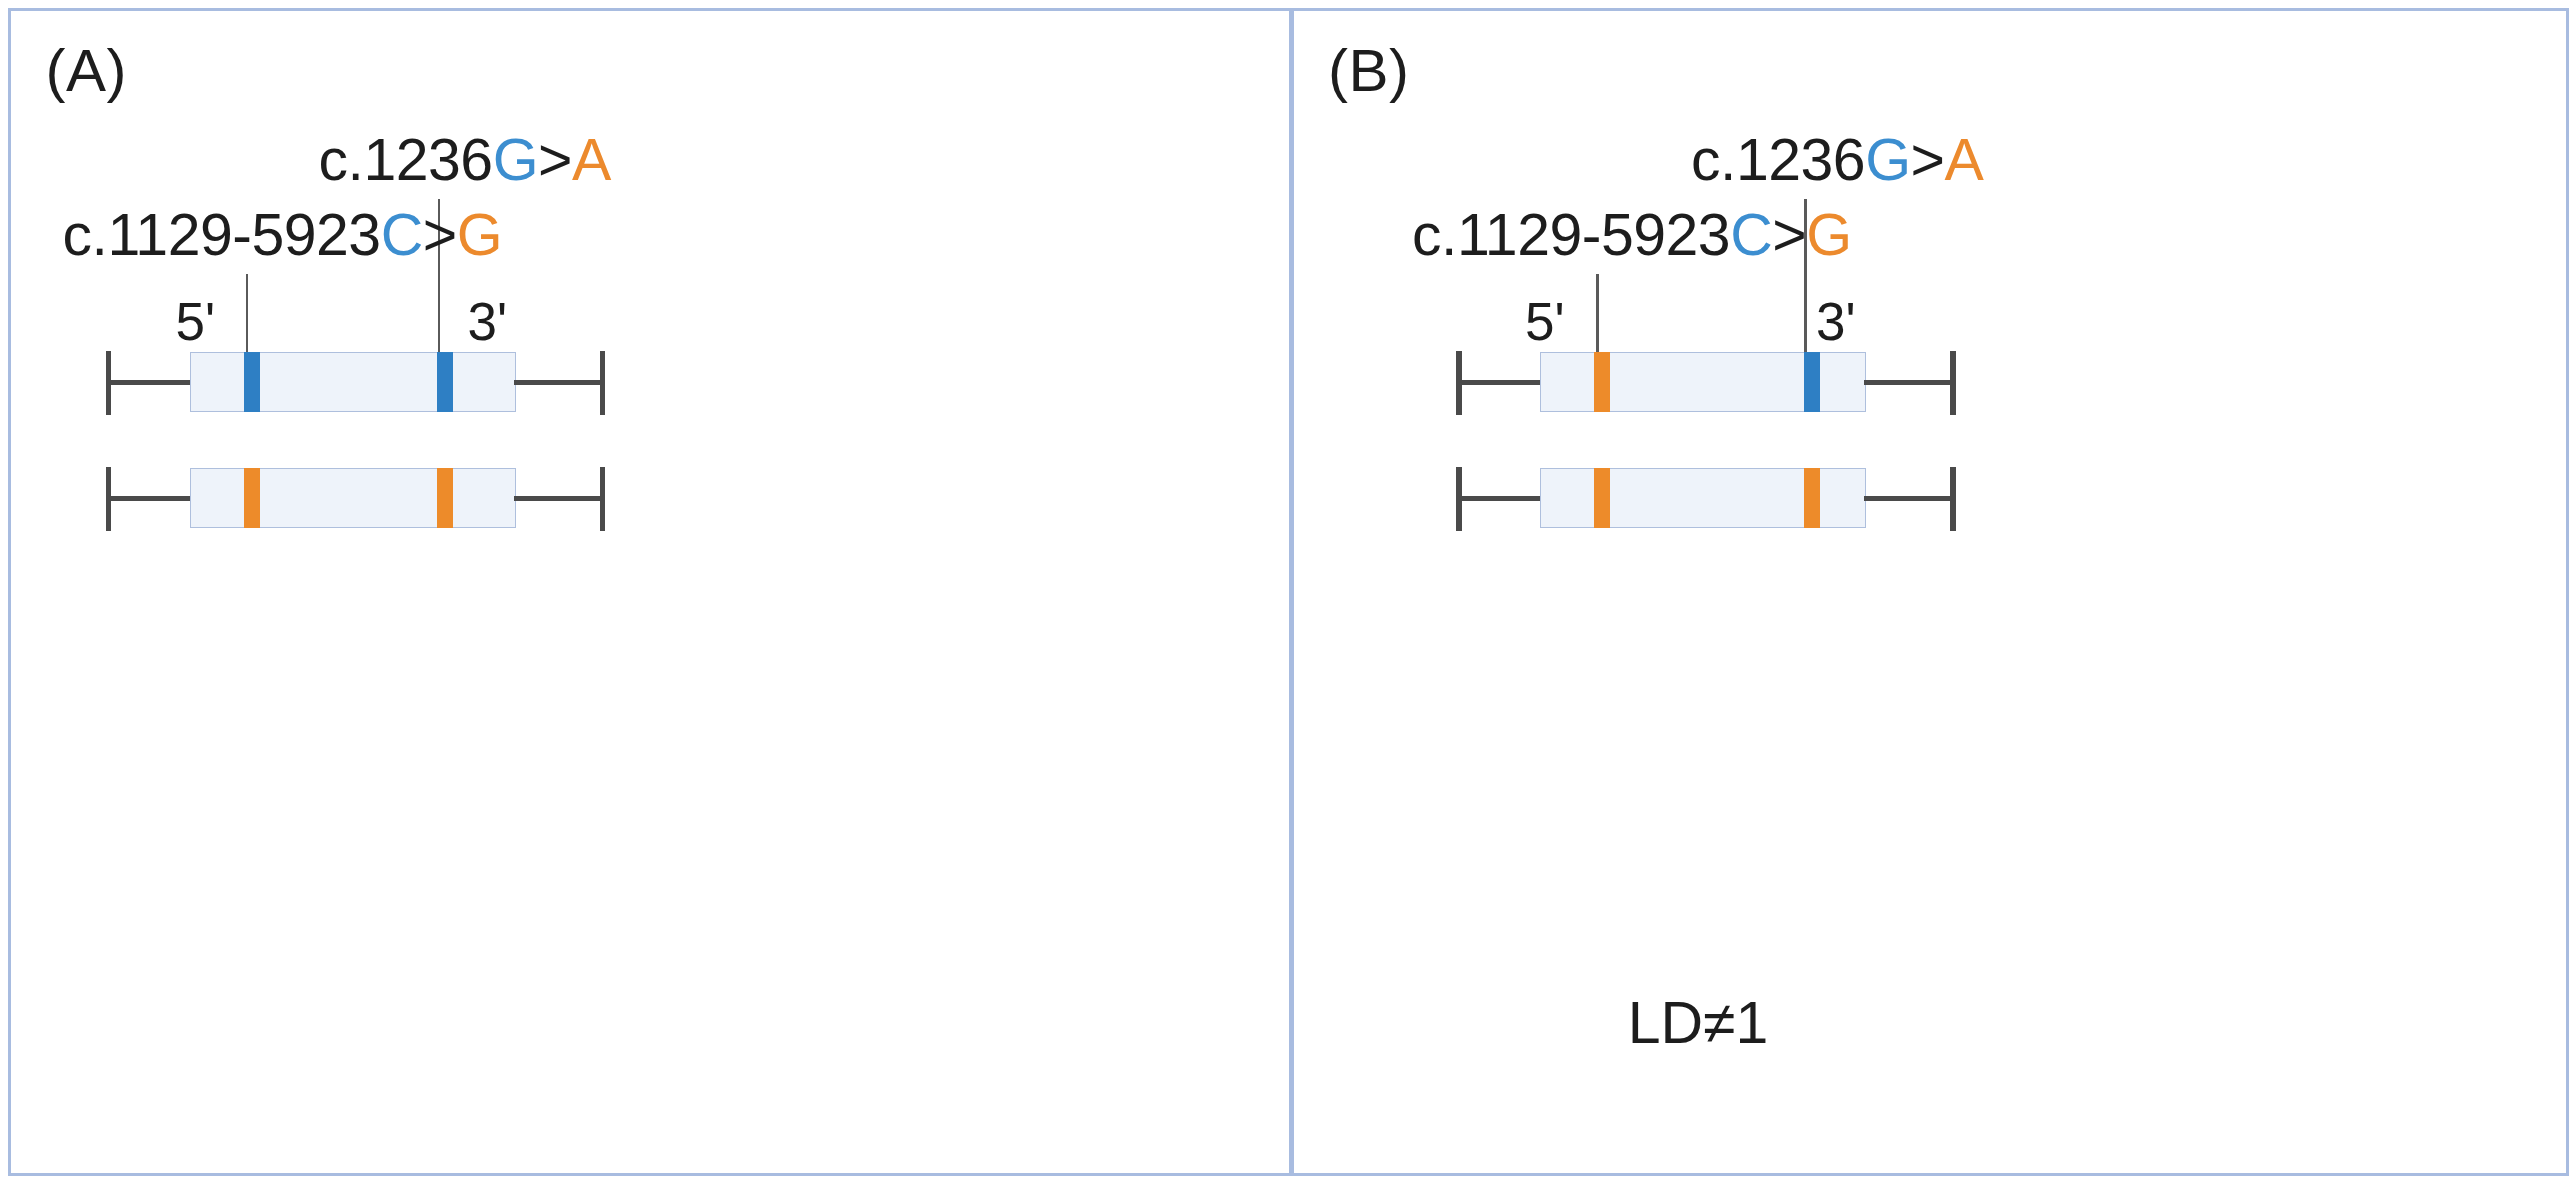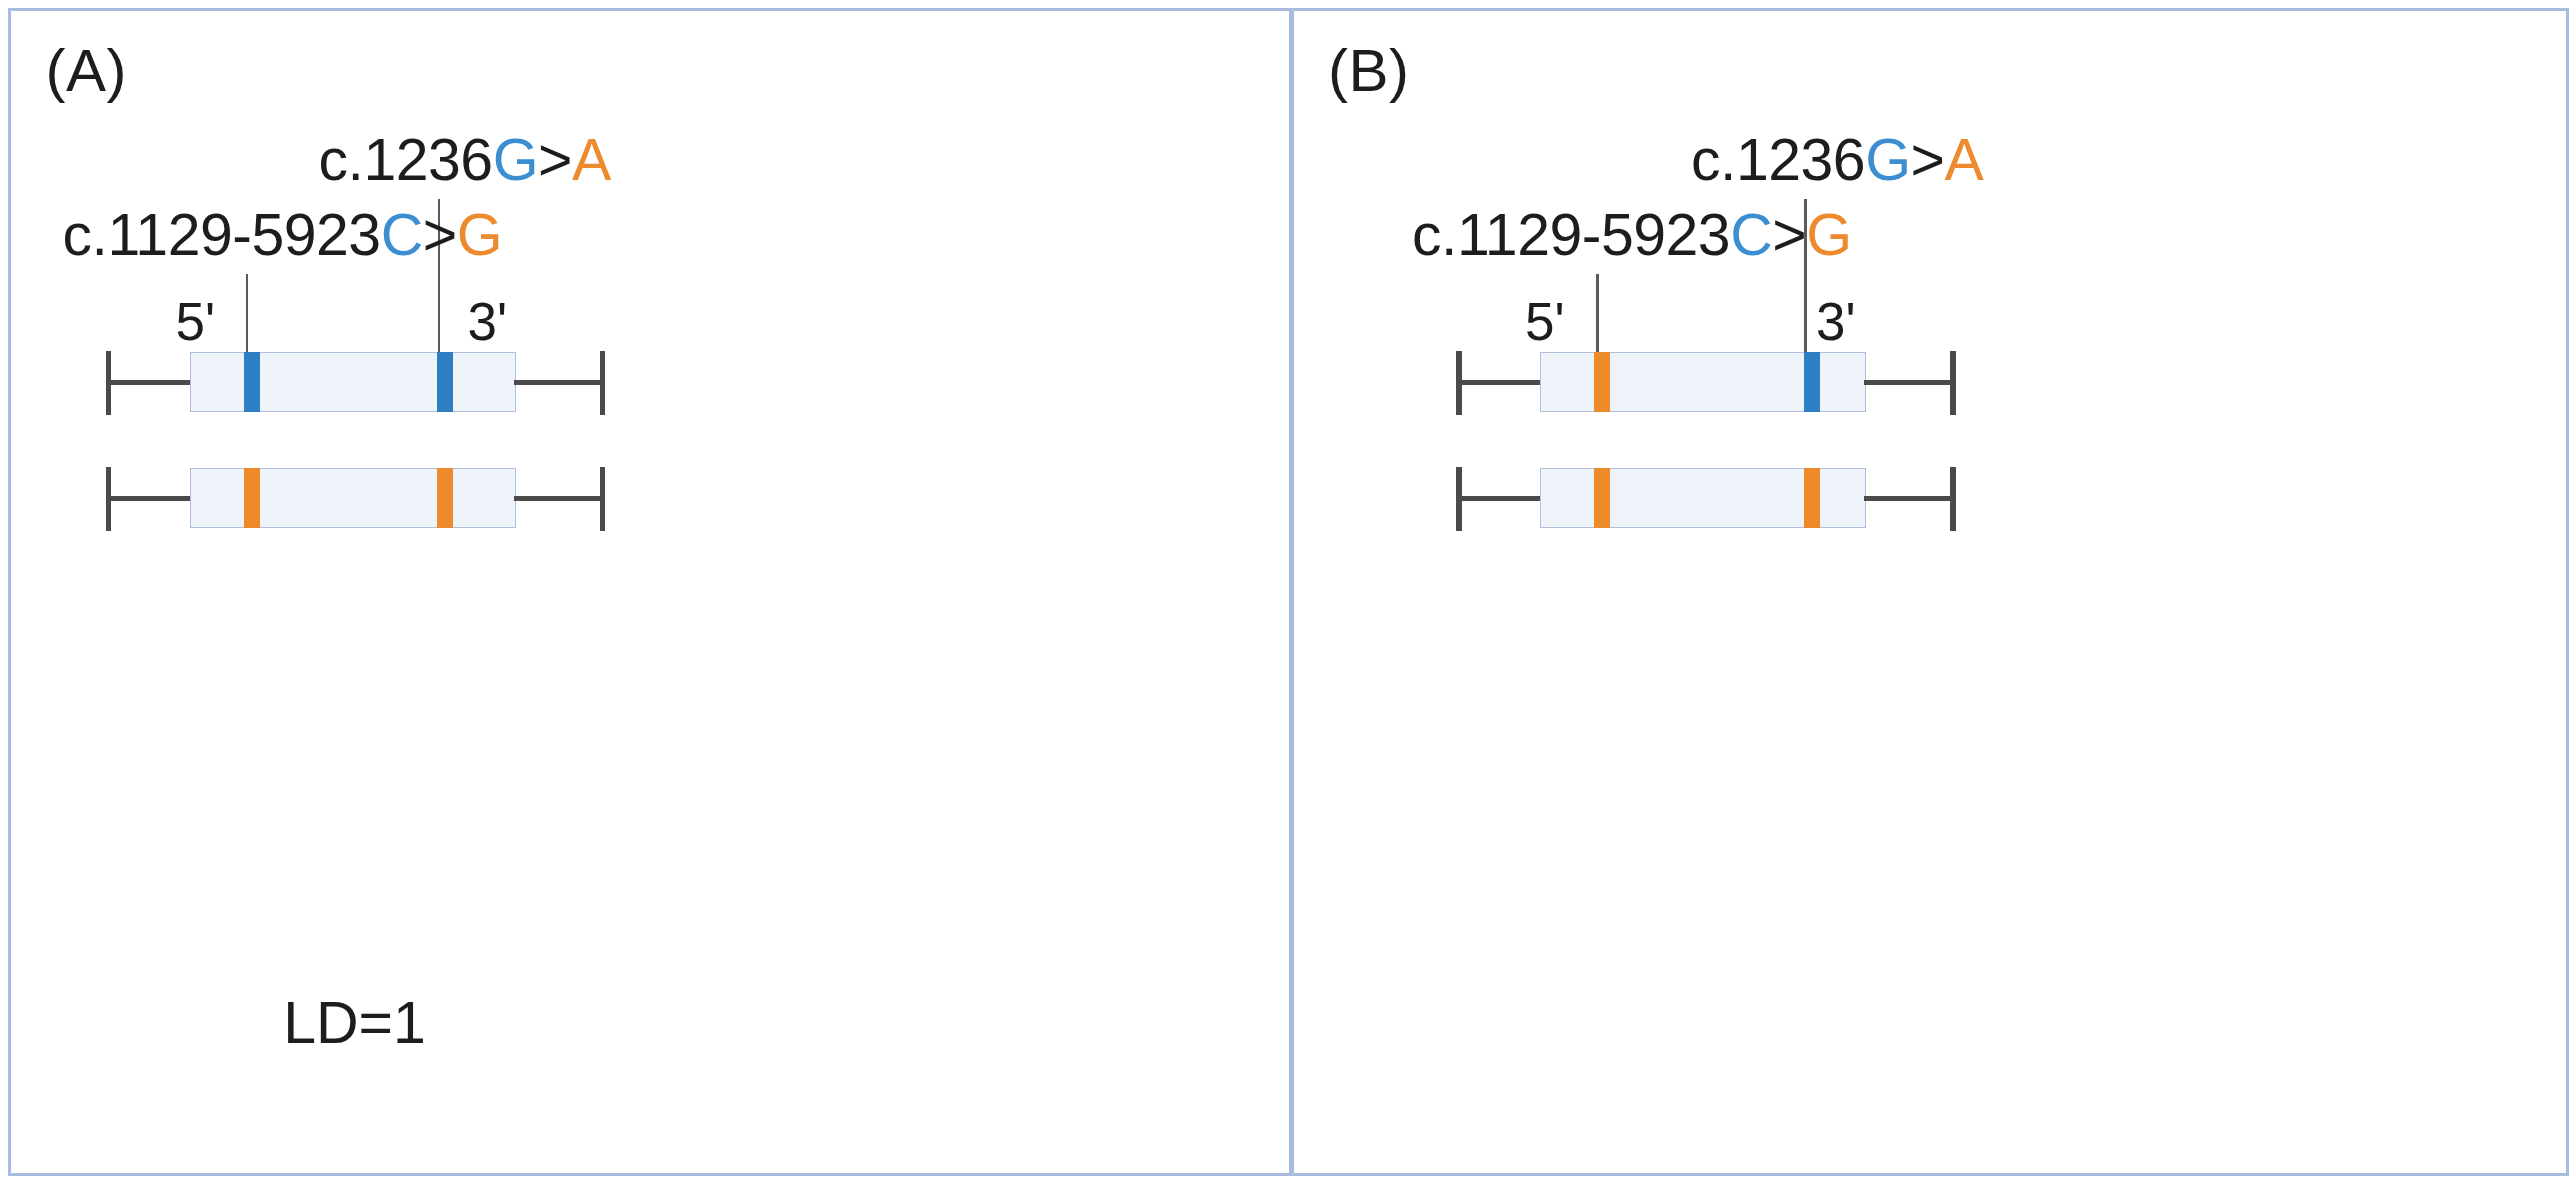--- a/index.html
+++ b/index.html
@@ -156,21 +156,20 @@
     <div class="construct" style="left:0px;top:460px;">
       <div class="cap" style="left:98px;"></div>
       <div class="flank" style="left:102px;width:85px;"></div>
       <div class="gene-box" style="left:182px;width:326px;"></div>
       <div class="marker orange" style="left:236px;"></div>
       <div class="marker orange" style="left:429px;"></div>
       <div class="flank" style="left:506px;width:90px;"></div>
       <div class="cap" style="left:592px;"></div>
     </div>
 
-    <div class="ld-label" style="left:0px;top:981px;width:694px;">LD=1</div>
   </div>
 
   <div class="panel" id="panel-b">
 
     <span class="panel-letter" style="left:34px;top:28px;">(B)</span>
 
     <div class="mut-label" style="left:397px;top:118px;">
       <span>c.1236</span><span class="ref">G</span><span class="gt">&gt;</span><span class="alt">A</span>
     </div>
     <div class="leader" style="left:510px;top:191px;height:156px;"></div>
@@ -196,16 +195,17 @@
     <div class="construct" style="left:0px;top:460px;">
       <div class="cap" style="left:162px;"></div>
       <div class="flank" style="left:166px;width:85px;"></div>
       <div class="gene-box" style="left:246px;width:326px;"></div>
       <div class="marker orange" style="left:300px;"></div>
       <div class="marker orange" style="left:510px;"></div>
       <div class="flank" style="left:570px;width:90px;"></div>
       <div class="cap" style="left:656px;"></div>
     </div>
 
+    <div class="ld-label" style="left:57px;top:981px;width:694px;">LD≠1</div>
   </div>
 
 </div>
 
 
 </body></html>

